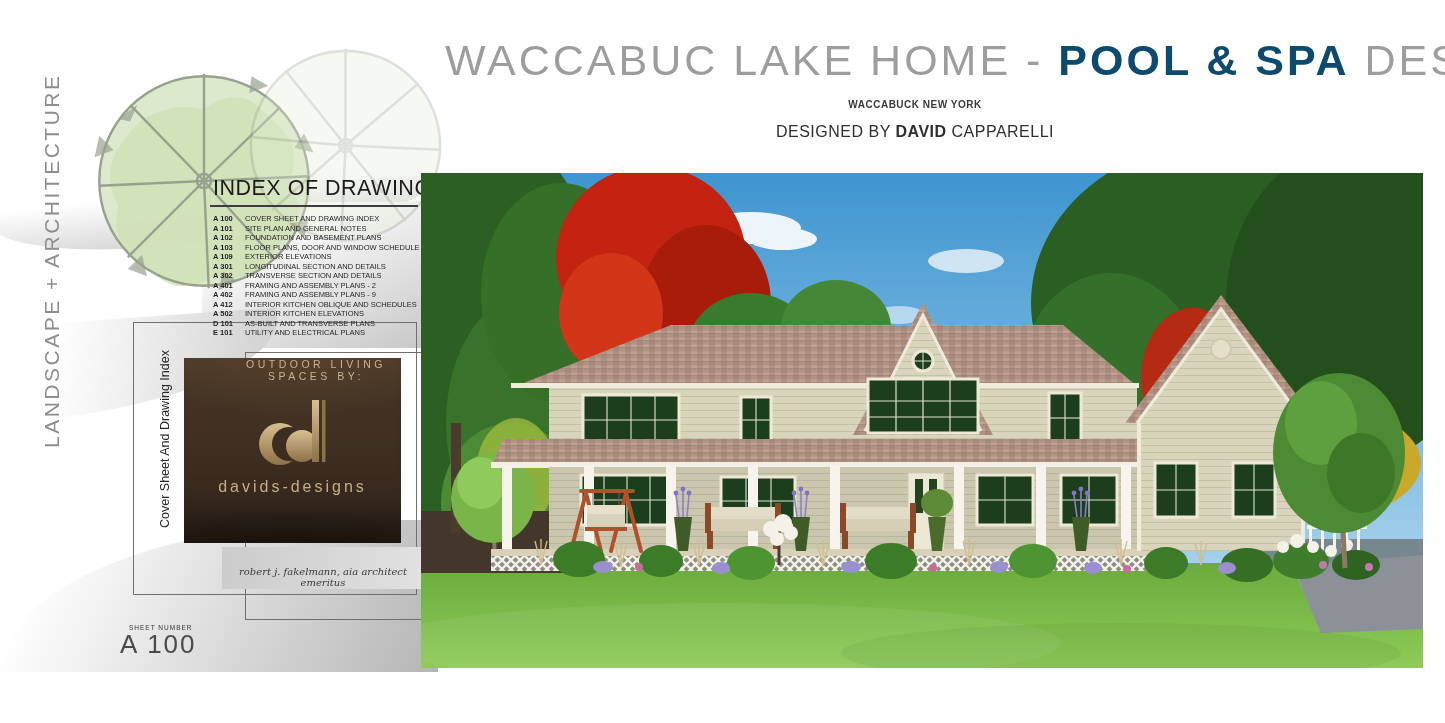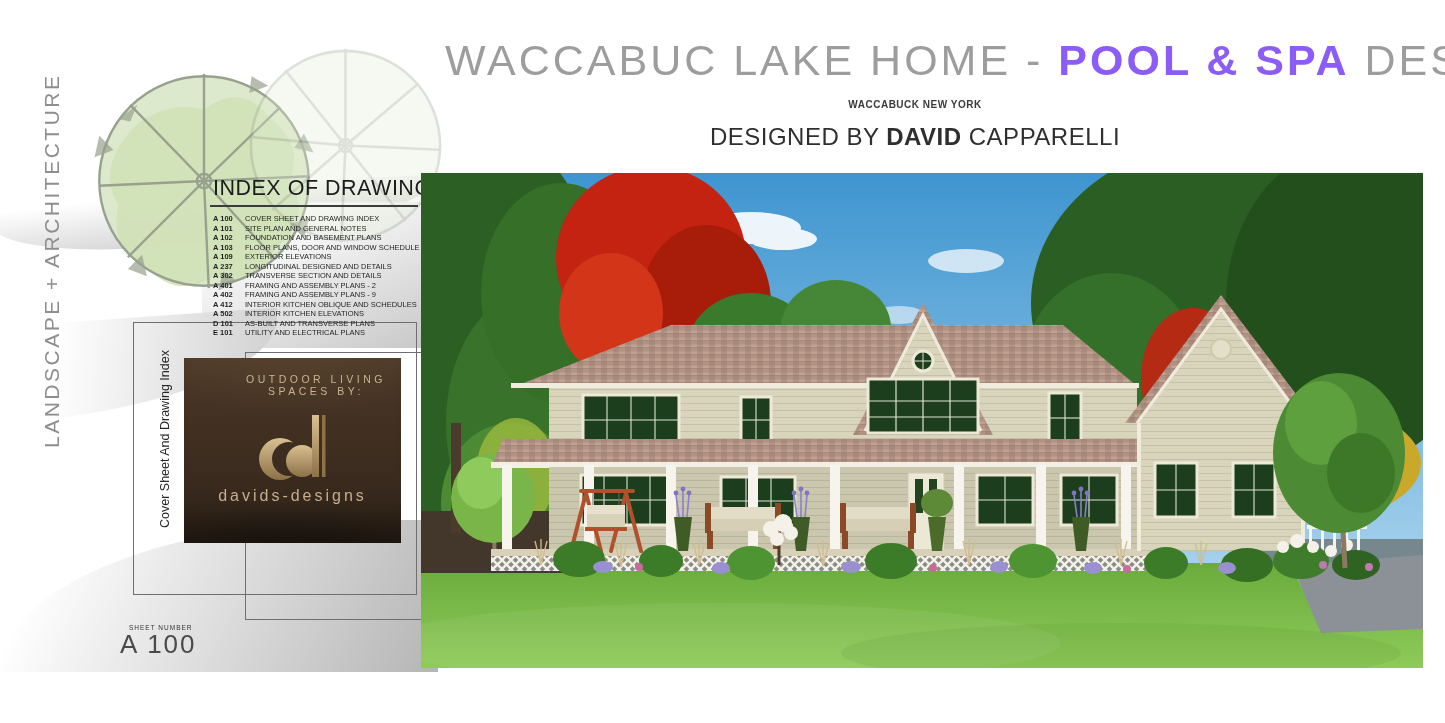--- a/index.html
+++ b/index.html
@@ -28,25 +28,25 @@
   
   .v-label{position:absolute;writing-mode:vertical-rl;transform:rotate(180deg);
     white-space:nowrap;}
   .side-label{left:40px;top:158px;height:290px;font-size:21px;letter-spacing:2.5px;
     color:#8e8e8e;}
   .cover-label{left:158px;top:356px;height:172px;font-size:12.5px;color:#262626;}
 
   
   .main-title{position:absolute;left:445px;top:36px;width:940px;text-align:center;
     font-size:43px;letter-spacing:3px;color:#9d9d9d;white-space:nowrap;}
-  .main-title .strong{font-weight:bold;color:#8b5cf6;}
+  .main-title .strong{font-weight:bold;color:#0c4a6e;}
   .location{position:absolute;left:455px;top:99px;width:920px;text-align:center;
     font-size:10px;font-weight:bold;letter-spacing:.5px;color:#3a3a3a;}
   .designed{position:absolute;left:455px;top:123px;width:920px;text-align:center;
-    font-size:24px;color:#2f2f2f;letter-spacing:.5px;}
+    font-size:16px;color:#2f2f2f;letter-spacing:.5px;}
   .designed .strong{font-weight:bold;}
 
   
   .index{position:absolute;left:213px;top:176px;width:208px;}
   .index h2{margin:0;font-size:21.5px;font-weight:normal;letter-spacing:.5px;color:#1c1c1c;
     white-space:nowrap;}
   .index .rule{height:0;border-top:2px solid #3c3c3c;margin:4px 0 7px -3px;width:208px;}
   .idx-row{display:flex;font-size:7.5px;line-height:9.5px;color:#1f1f1f;}
   .idx-row .code{width:32px;font-weight:bold;flex:none;}
   .idx-row .ititle{flex:1;}
@@ -57,25 +57,25 @@
   .rect-b{position:absolute;left:245px;top:352px;width:420px;height:266px;
     border:1px solid #6f6f6f;}
 
   
   .brand{position:absolute;left:184px;top:358px;width:217px;height:185px;
     background:
       radial-gradient(130% 70% at 50% 118%, #1f160f 0%, rgba(31,22,15,0) 55%),
       radial-gradient(150% 90% at 50% -25%, #5d462f 0%, rgba(93,70,47,0) 62%),
       linear-gradient(180deg,#4a3827 0%,#3d2d20 55%,#33261b 100%);
     box-shadow:inset 0 -62px 40px -40px rgba(0,0,0,.45);}
-  .brand .heading{margin-top:15px;text-align:center;font-size:10.5px;letter-spacing:3.5px;
+  .brand .heading{text-align:center;font-size:10.5px;letter-spacing:3.5px;
     color:#cbb393;padding-left:47px;}
   .brand .logo-wrap{display:flex;justify-content:center;margin-top:10px;}
   .brand .brandname{text-align:center;font-size:16px;letter-spacing:3px;color:#c6ae8c;
-    margin-top:0;}
+    margin-top:6px;}
 
   
   .sig-band{position:absolute;left:222px;top:547px;width:202px;height:42px;
     background:linear-gradient(90deg,#cccccc,#e1e1e1);}
   .sig-band .sig{font-family:"DejaVu Serif",serif;font-style:italic;font-size:10px;
     color:#3a3a3a;text-align:center;padding-top:19px;}
 
   
   .sheetnum{position:absolute;left:120px;top:624px;color:#4a4a4a;}
   .sheetnum .lbl{font-size:6.5px;letter-spacing:1px;color:#333;margin-left:9px;}
@@ -166,22 +166,22 @@
       <span class="code">A 103</span>
       <span class="ititle">FLOOR PLANS, DOOR AND WINDOW SCHEDULE</span>
     </div>
 
     <div class="idx-row">
       <span class="code">A 109</span>
       <span class="ititle">EXTERIOR ELEVATIONS</span>
     </div>
 
     <div class="idx-row">
-      <span class="code">A 237</span>
-      <span class="ititle">LONGITUDINAL DESIGNED AND DETAILS</span>
+      <span class="code">A 301</span>
+      <span class="ititle">LONGITUDINAL SECTION AND DETAILS</span>
     </div>
 
     <div class="idx-row">
       <span class="code">A 302</span>
       <span class="ititle">TRANSVERSE SECTION AND DETAILS</span>
     </div>
 
     <div class="idx-row">
       <span class="code">A 401</span>
       <span class="ititle">FRAMING AND ASSEMBLY PLANS - 2</span>
@@ -227,20 +227,23 @@
         <circle cx="30" cy="52" r="21" fill="url(#gold)"></circle>
         <circle cx="39" cy="52" r="17" fill="#3d2d20"></circle>
         <circle cx="52" cy="54" r="16" fill="url(#gold)"></circle>
         <rect x="62" y="8" width="7" height="62" fill="url(#gold)"></rect>
         <rect x="72" y="8" width="3.5" height="62" fill="#8d7147"></rect>
       </svg>
     </div>
     <div class="brandname">davids-designs</div>
   </div>
 
+  <div class="sig-band z4">
+    <div class="sig">robert j. fakelmann, aia architect emeritus</div>
+  </div>
 
   <div class="sheetnum z7">
     <div class="lbl">SHEET NUMBER</div>
     <div class="val">A 100</div>
   </div>
 
   <svg class="render" viewBox="0 0 1002 495">
     <defs>
       <linearGradient id="sky" x1="0" y1="0" x2="0" y2="1">
         <stop offset="0" stop-color="#3e95d0"></stop>

